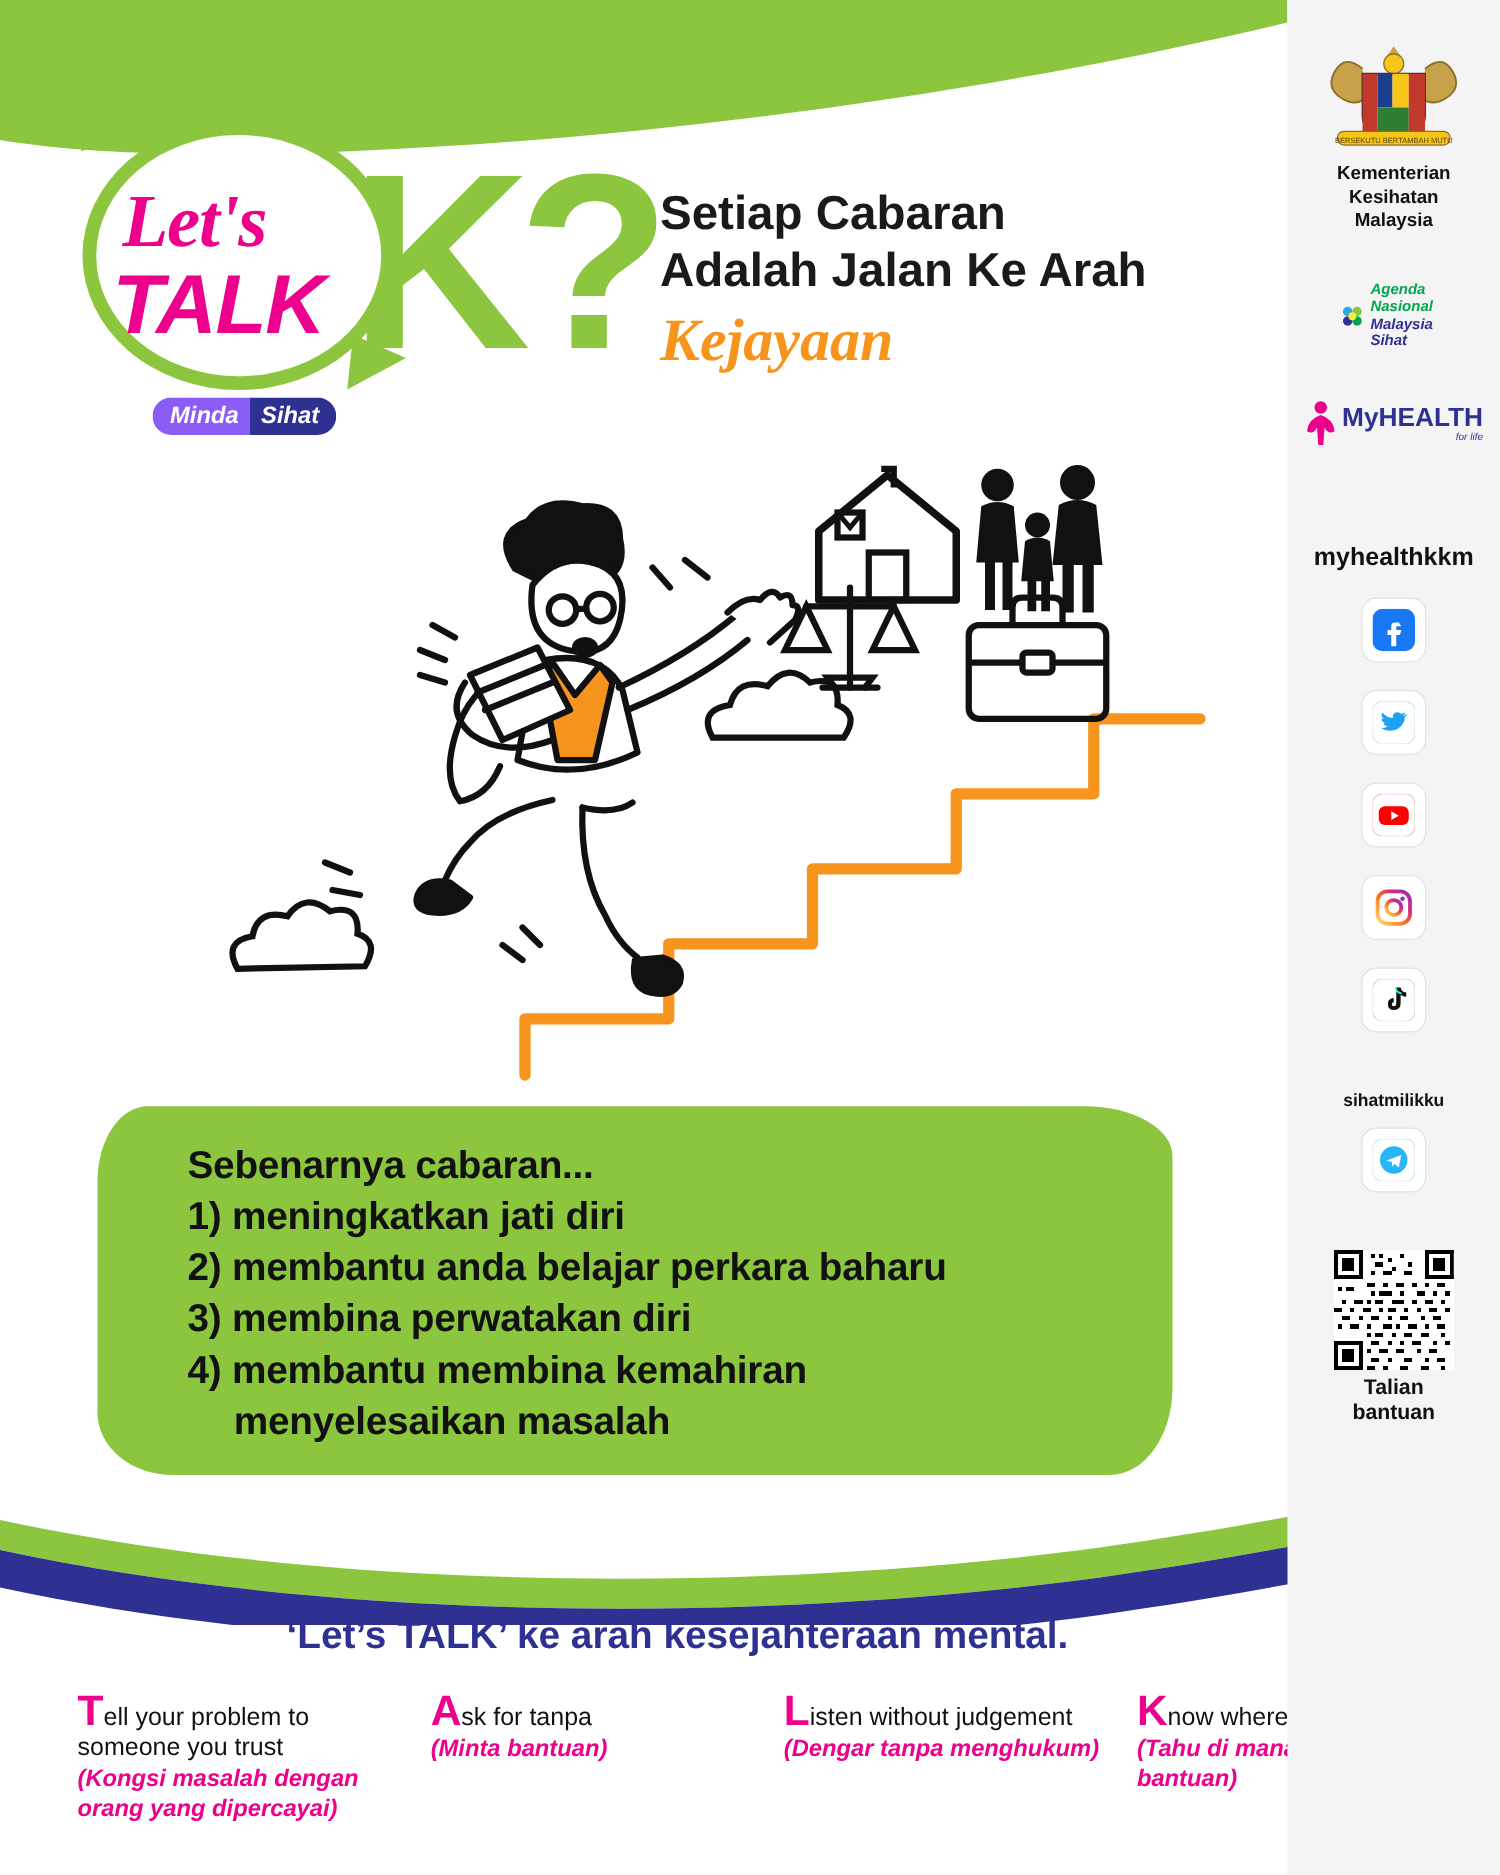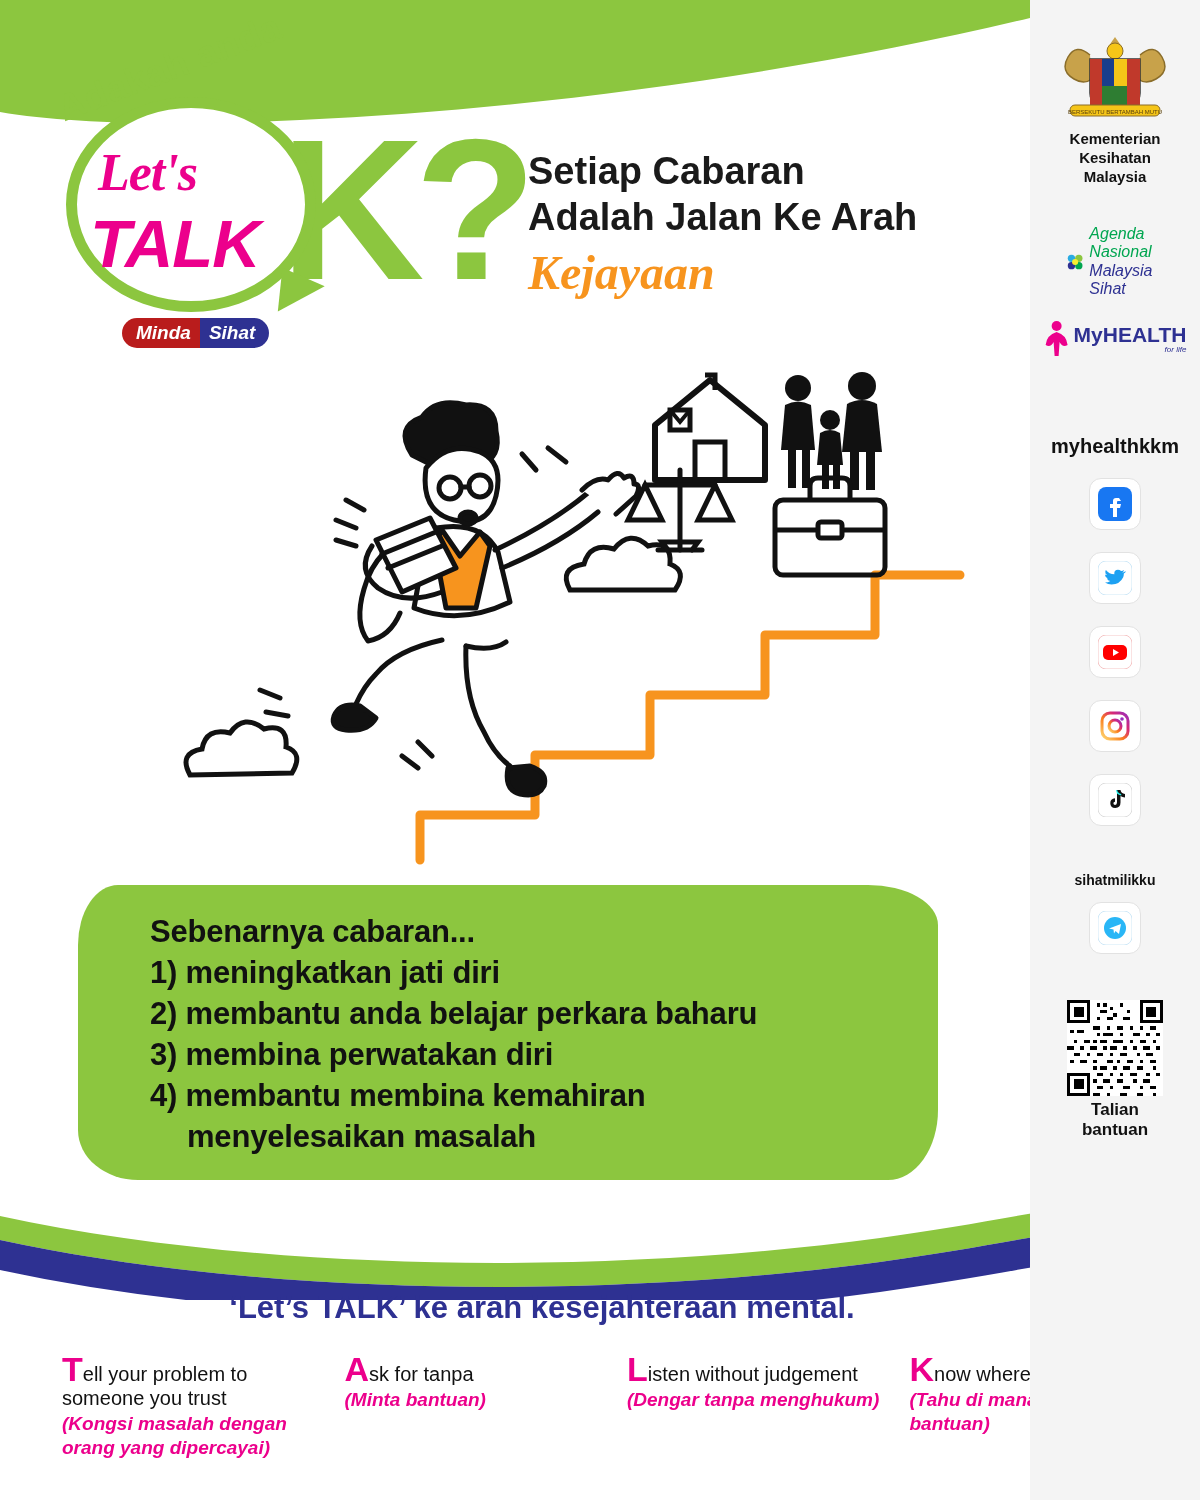--- a/index.html
+++ b/index.html
@@ -45,21 +45,21 @@
     width: 0; height: 0;
     border-left: 44px solid #8CC63F;
     border-top: 14px solid transparent;
     border-bottom: 30px solid transparent;
     transform: rotate(6deg);
   }
   .lets {
     position: absolute; left: 68px; top: 118px;
     font-family: "Liberation Serif", serif;
     font-style: italic; font-weight: bold;
-    font-size: 52px; color: #EC008C;
+    font-size: 60px; color: #EC008C;
     letter-spacing: -1px;
   }
   .talk {
     position: absolute; left: 60px; top: 180px;
     font-family: "Liberation Sans", sans-serif;
     font-weight: bold; font-style: italic;
     font-size: 67px; color: #EC008C;
     letter-spacing: -1px;
   }
   .ok-text {
@@ -68,21 +68,21 @@
     font-weight: bold; font-size: 200px; color: #8CC63F;
     line-height: 1;
     letter-spacing: -10px;
   }
   .minda-sihat {
     position: absolute; left: 92px; top: 293px;
     display: flex; height: 30px; align-items: stretch;
     border-radius: 15px; overflow: hidden;
   }
   .minda {
-    background: #b91c1c; color: #fff; font-weight: bold; font-style: italic;
+    background: #8b5cf6; color: #fff; font-weight: bold; font-style: italic;
     font-size: 19px; padding: 4px 9px 4px 14px;
   }
   .sihat {
     background: #2E3192; color: #fff; font-weight: bold; font-style: italic;
     font-size: 19px; padding: 4px 14px 4px 9px;
   }
 
   
   .headline {
     position: absolute; left: 528px; top: 148px; width: 470px;
@@ -153,21 +153,21 @@
   .jata { position: absolute; left: 50%; transform: translateX(-50%); top: 35px; }
   .kkm-text {
     position: absolute; left: 0; top: 130px; width: 170px;
     text-align: center; font-size: 15px; font-weight: bold; color: #111;
     line-height: 1.25;
   }
   .anms {
     position: absolute; left: 50%; transform: translateX(-50%); top: 225px;
     display: flex; align-items: center; gap: 5px;
   }
-  .anms-text { font-size: 16px; font-weight: normal; color: #00A650; line-height: 1.15; font-style: italic;}
+  .anms-text { font-size: 12px; font-weight: bold; color: #00A650; line-height: 1.15; font-style: italic;}
   .anms-text span { color: #2E3192; display: block; }
   .myhealth {
     position: absolute; left: 50%; transform: translateX(-50%); top: 320px;
     display: flex; align-items: center; gap: 4px; justify-content: space-between;
   }
   .myhealth-text { font-size: 21px; font-weight: bold; color: #2E3192; line-height: 1; }
   .myhealth-sub { font-size: 8px; font-style: italic; color: #2E3192; text-align: right; }
 
   .handle1 {
     position: absolute; left: 0; top: 435px; width: 170px; text-align: center;

